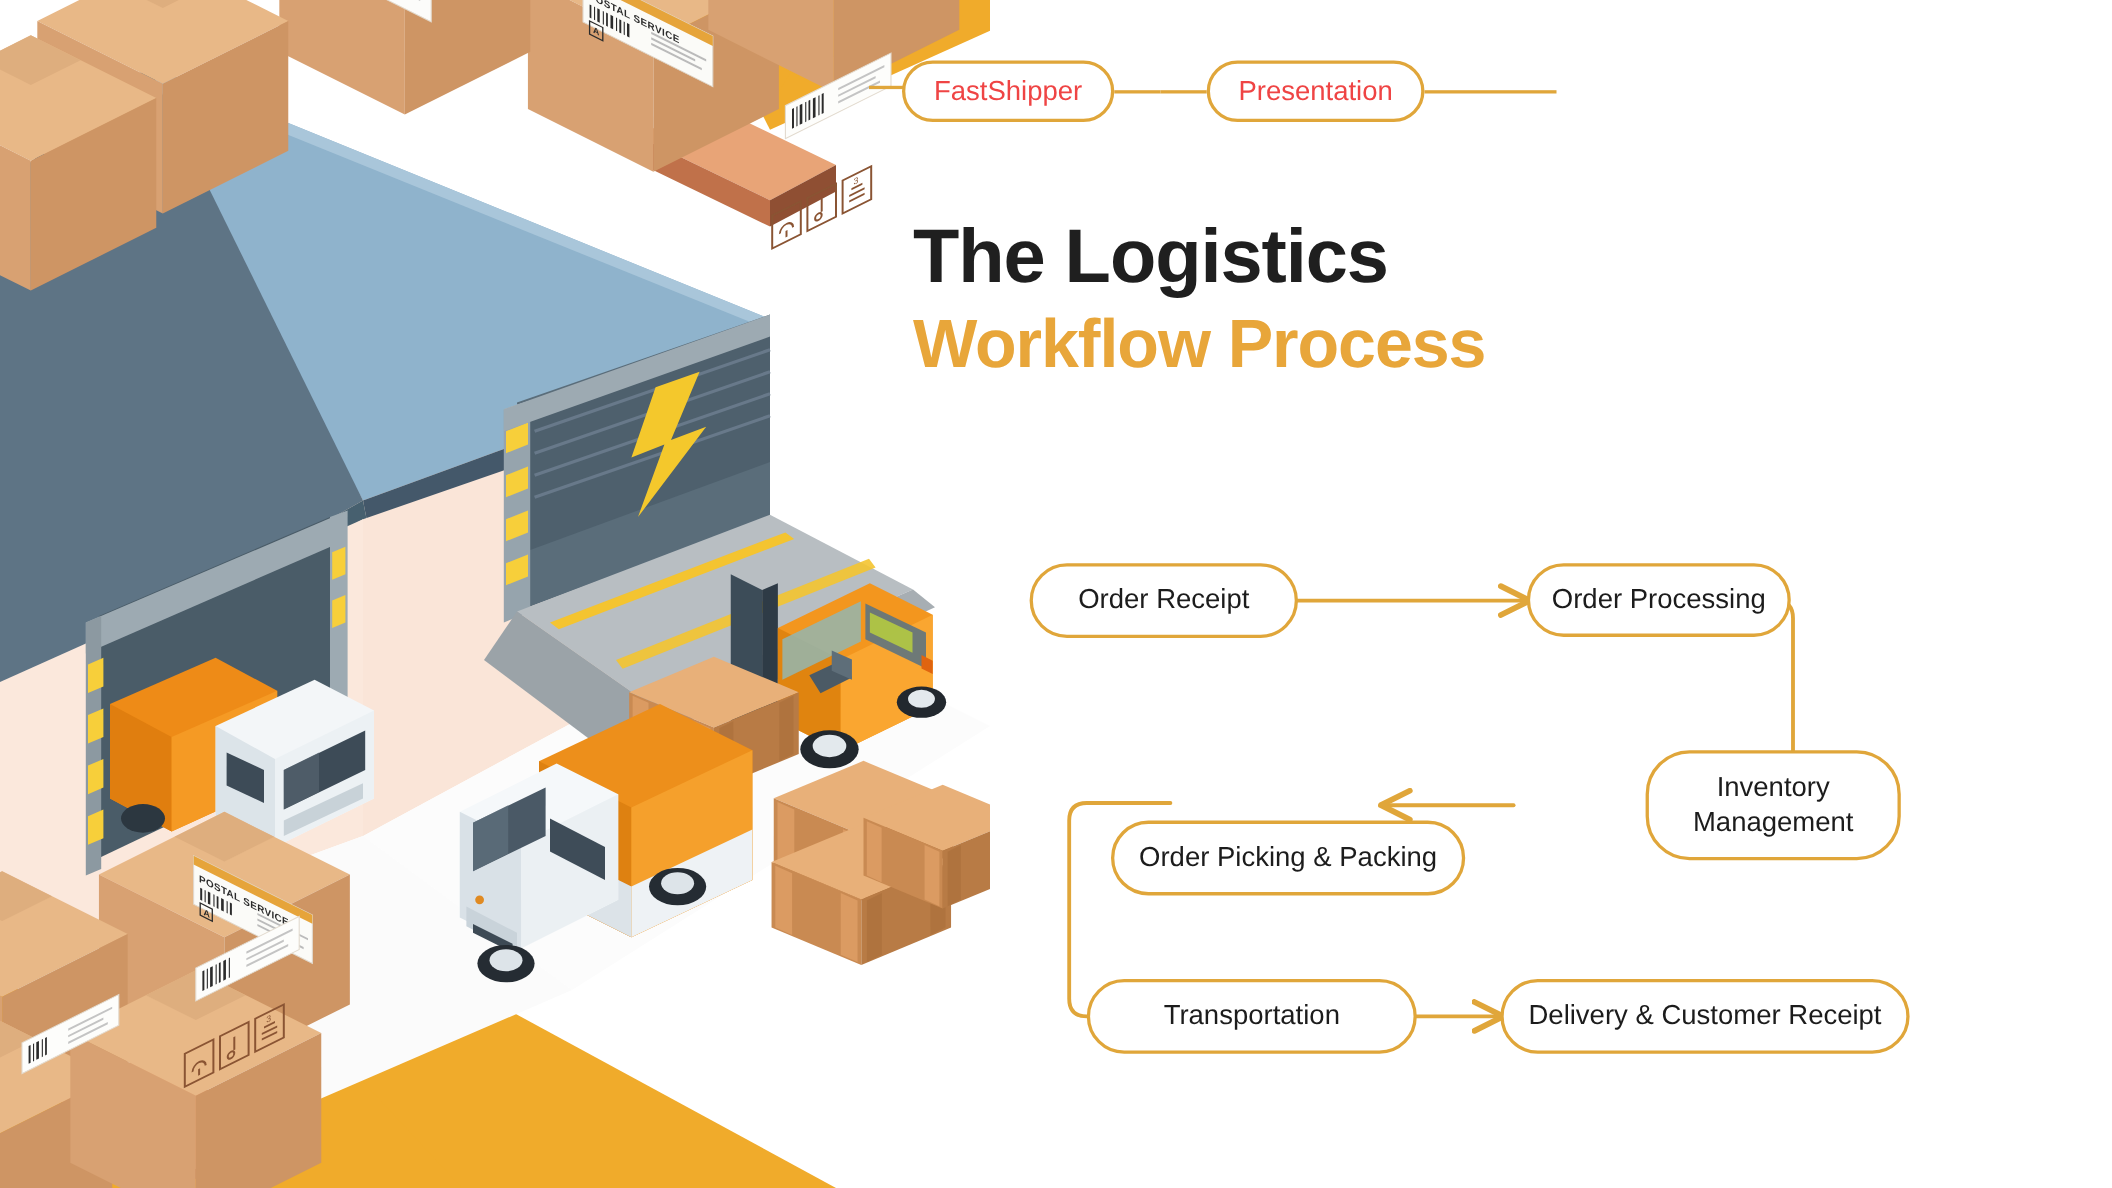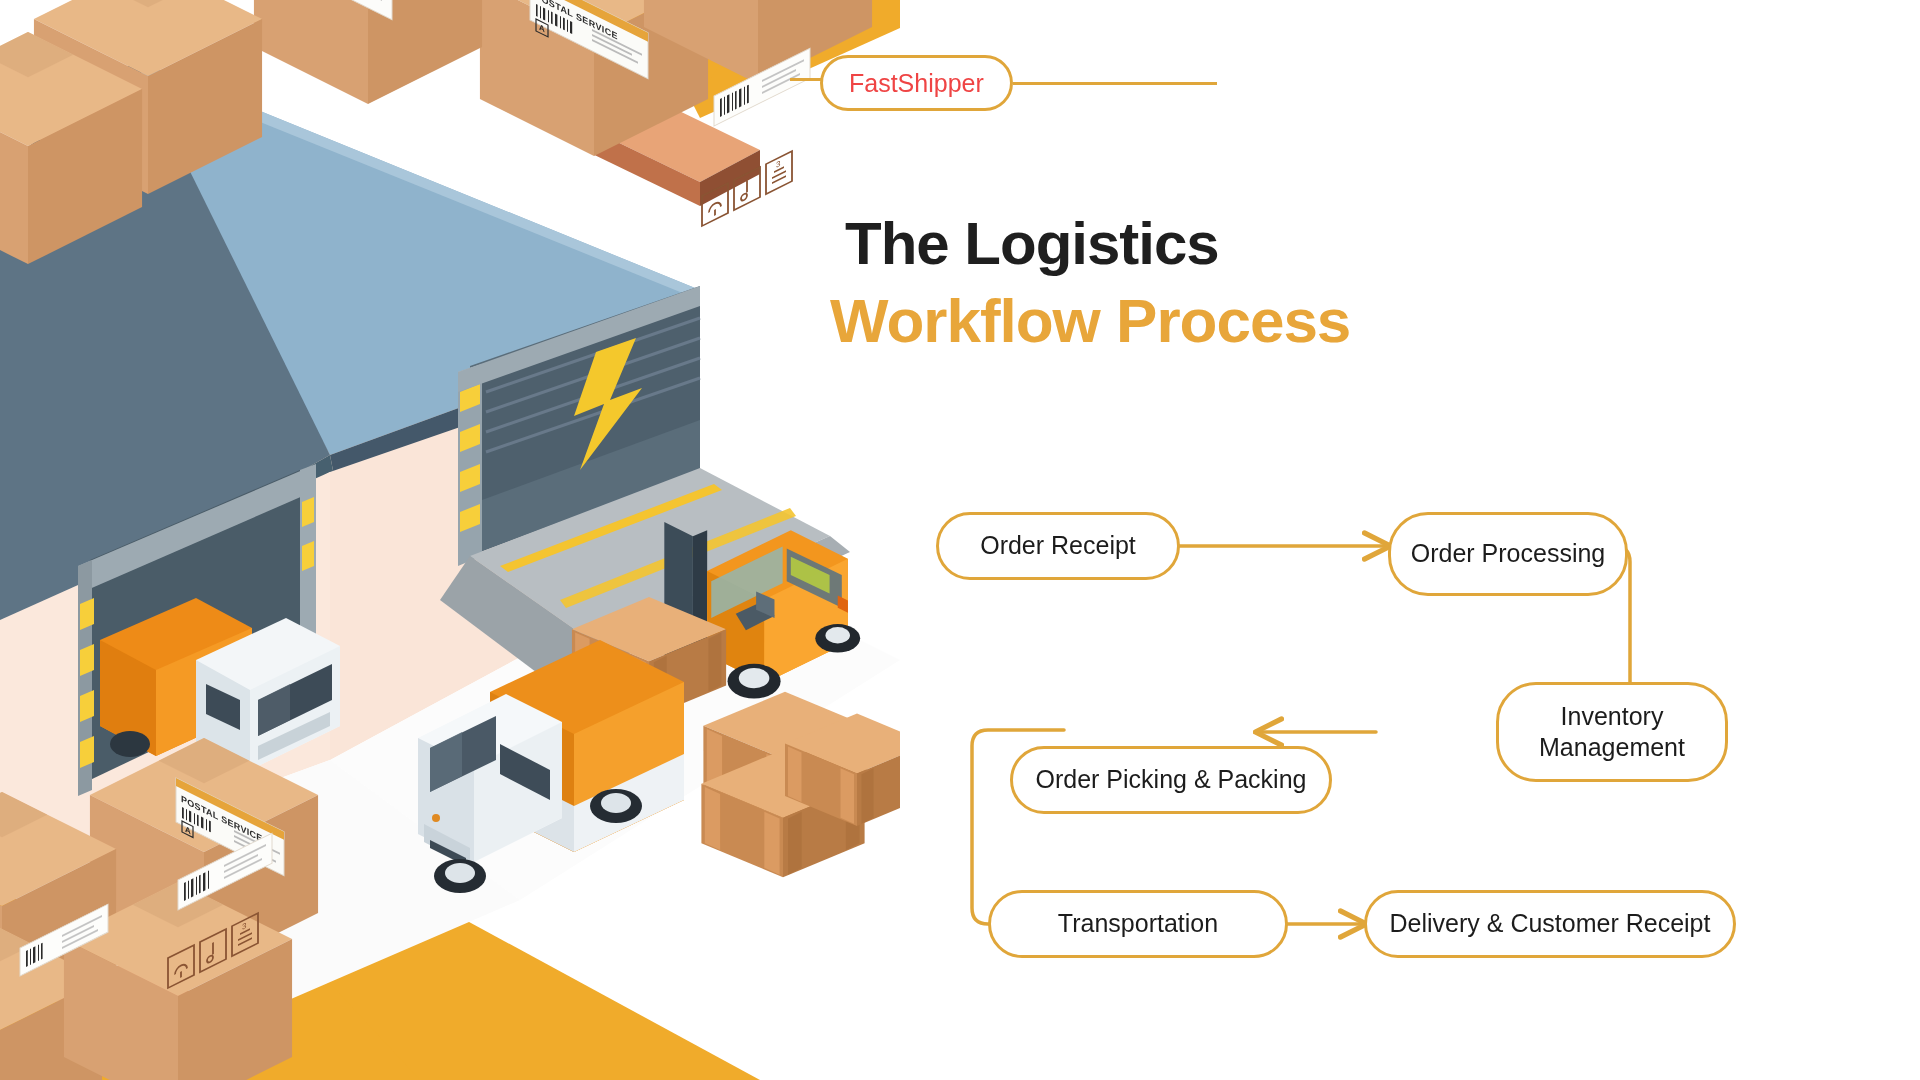--- a/index.html
+++ b/index.html
@@ -29,22 +29,22 @@
     box-sizing:border-box;
     white-space:nowrap;
   }
   .hlink{height:3px;background:#E0A63A;width:42px;flex:none;}
   .hlink.tail{width:120px;}
   .hlead{position:absolute;left:790px;top:78px;width:34px;height:3px;background:#E0A63A;}
 
   
   .title-wrap{position:absolute;left:830px;top:198px;width:1060px;}
   .t1{
-    font-size:60px;font-weight:bold;letter-spacing:-1px;
-    color:#1F1F1F;line-height:1.02;margin:15px;
+    font-size:69px;font-weight:bold;letter-spacing:-1px;
+    color:#1F1F1F;line-height:1.02;margin:0;
   }
   .t2{
     font-size:62px;font-weight:bold;letter-spacing:-1px;
     color:#E8A63A;line-height:1.02;margin:0;margin-top:14px;
   }
 
   
   #flow{position:absolute;left:936px;top:490px;width:1020px;height:510px;}
   #flow svg.wires{position:absolute;left:0;top:0;width:1020px;height:510px;pointer-events:none;}
   .node{
@@ -402,20 +402,21 @@
         </g>
       </g>
     </svg>
   </div>
 
   <div class="hlead"></div>
   <div class="hdr">
     <div class="pill">FastShipper</div>
     <div class="hlink"></div>
     <div class="hlink"></div>
+    <div class="pill">Presentation</div>
     <div class="hlink tail"></div>
   </div>
 
   <div class="title-wrap">
     <div class="t1">The Logistics</div>
     <div class="t2">Workflow Process</div>
   </div>
 
   <div id="flow">
     <svg class="wires" viewBox="0 0 1020 510" xmlns="http://www.w3.org/2000/svg">
@@ -433,21 +434,21 @@
         <path d="M440 242 L322 242" marker-end="url(#ah)"></path>
 
         <path d="M128 240 L52 240 Q36 240 36 256 L36 418 Q36 434 52 434 L104 434" marker-end="url(#ah)"></path>
 
         <path d="M338 434 L428 434" marker-end="url(#ah)"></path>
       </g>
     </svg>
 
     <div class="node" style="left:0px;top:22px;width:244px;height:68px;">Order Receipt</div>
 
-    <div class="node" style="left:452px;top:22px;width:240px;height:84px;">Order Processing</div>
+    <div class="node" style="left:452px;top:22px;width:240px;height:67px;">Order Processing</div>
 
     <div class="node" style="left:560px;top:192px;width:232px;height:100px;white-space:pre-line;">Inventory
 Management</div>
 
     <div class="node" style="left:74px;top:208px;width:322px;height:68px;margin-top:48px;">Order Picking &amp; Packing</div>
 
     <div class="node" style="left:52px;top:400px;width:300px;height:68px;">Transportation</div>
 
     <div class="node" style="left:428px;top:400px;width:372px;height:68px;">Delivery &amp; Customer Receipt</div>
   </div>

